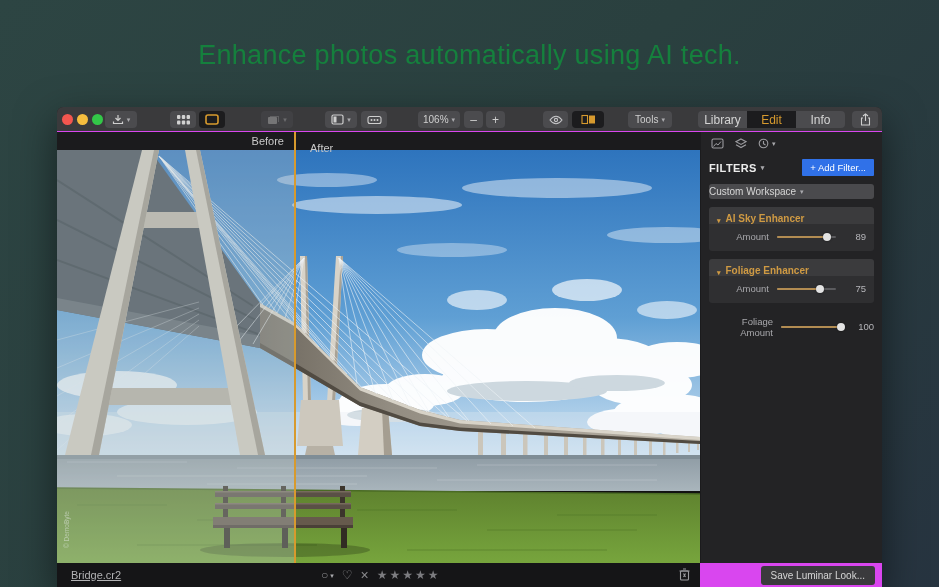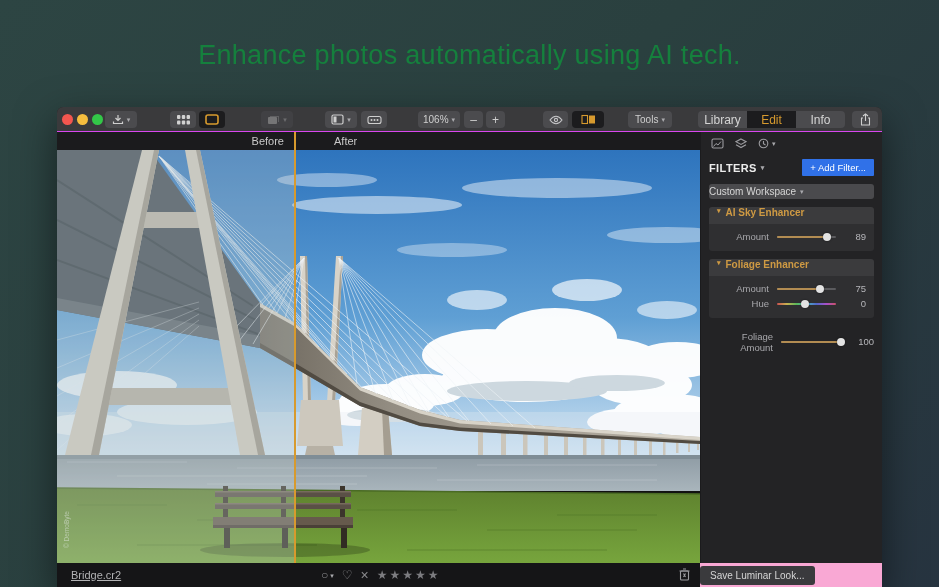--- a/index.html
+++ b/index.html
@@ -32,47 +32,47 @@
   .caret { font-size:7px; color:#a9a9ad; line-height:1; }
   .tabs { position:absolute; top:4px; left:641px; height:17px; display:flex; background:#4b4b4e; border-radius:4px; overflow:hidden; }
   .tab { width:49px; height:17px; display:flex; align-items:center; justify-content:center; font-size:12px; color:#d4d4d4; }
   .tab.active { background:#1c1c1e; color:#d79a2e; }
   svg.ic { display:block; }
   
   .main { display:flex; height:431px; }
   .canvas-area { position:relative; width:643px; height:431px; background:#111; }
   .compare-strip { position:absolute; top:0; left:0; width:643px; height:18px; background:#1b1b1d; z-index:4;padding-left:40px; }
   .lbl-before { position:absolute; top:3px; right:416px; font-size:11px; color:#c9c9c9; }
-  .lbl-after  { position:absolute; top:3px; left:253px;  font-size:11px; color:#c9c9c9;margin-left:24px; }
+  .lbl-after  { position:absolute; top:10px; left:253px;  font-size:11px; color:#c9c9c9; }
   .divider { position:absolute; left:237px; top:0; width:2px; height:431px; background:#d79a2e; z-index:6; }
   .photo-wrap { position:absolute; top:18px; left:0; width:643px; height:413px; }
   
   .panel { width:182px; height:431px; background:#232325; border-left:1px solid #1b1b1d; font-size:10px; }
   .panel-icons { display:flex; align-items:center; gap:11px; padding:6px 10px 4px; color:#9c9ca0; }
   .filters-header { display:flex; align-items:center; padding:6px 8px 4px; }
   .filters-title { font-size:11px; font-weight:bold; color:#ececec; letter-spacing:.4px; display:flex; align-items:center; gap:4px; }
   .add-filter { margin-left:auto; background:#3071e8; color:#fff; border:none; border-radius:1px; font-size:9.5px; padding:3px 8px; font-family:inherit; }
   .workspace { margin:4px 8px 2px; height:15px; background:#4a4a4d; border-radius:3px; display:flex; align-items:center; justify-content:flex-start; gap:4px; color:#d6d6d6; font-size:10px; }
   .fcard { margin:8px 8px 0; border-radius:3px; overflow:hidden; }
-  .fcard-h { height:17px; background:#3b3b3d; display:flex; align-items:flex-start; gap:5px; padding:0 8px; color:#cf9a43; font-size:10px; font-weight:bold; }
+  .fcard-h { height:17px; background:#3b3b3d; display:flex; align-items:flex-end; gap:5px; padding:0 8px; color:#cf9a43; font-size:10px; font-weight:bold; }
   .fcard-h .caret { color:#cf9a43; }
   .fcard-b { background:#2f2f31; padding:5px 8px 7px; }
   .srow { display:flex; align-items:center; height:15px; }
   .srow .slabel { width:52px; text-align:right; color:#a8a8ac; font-size:9.5px; }
   .srow .svalue { width:22px; text-align:right; color:#b6b6ba; font-size:9.5px; }
   .slider { position:relative; flex:1; height:12px; margin:0 8px; --pos:50%; }
   .slider .track { position:absolute; left:0; right:0; top:5px; height:2px; background:#5b5b5e; border-radius:1px; }
   .slider .fill  { position:absolute; left:0; top:5px; height:2px; width:var(--pos); background:#b28c52; border-radius:1px; }
   .slider .knob  { position:absolute; top:2px; left:calc(var(--pos) - 4px); width:8px; height:8px; border-radius:50%; background:#e3e3e3; box-shadow:0 0 2px rgba(0,0,0,.6); }
   .slider.hue .track { background:linear-gradient(90deg,#c95050,#c9b250,#58b85a,#50b8c3,#5068c9,#a750c9,#c95068); }
   .famount { margin:16px 8px 0; }
   
   .bottombar { display:flex; height:24px; }
   .bb-left { position:relative; width:643px; background:#151517; display:flex; align-items:center; }
-  .bb-right { width:182px; background:#f9a8d4; display:flex; align-items:center; padding-right:7px; }
+  .bb-right { width:182px; background:#d946ef; display:flex; align-items:center; justify-content:flex-end; padding-right:7px; }
   .filename { margin-left:14px; font-size:11px; color:#b2b2b4;text-decoration:underline; }
   .bb-icons { position:absolute; left:264px; top:0; height:24px; display:flex; align-items:center; gap:8px; color:#8a8a8d; }
   .glyph { font-size:12px; line-height:1; }
   .stars { font-size:12px; letter-spacing:2px; color:#7c7c80; }
   .trash { position:absolute; left:622px; top:5px; }
   .save-look { background:#3a3a3d; border:none; border-radius:3px; color:#d5d5d5; font-size:10px; padding:4px 10px; font-family:inherit; }
 </style>
 </head>
 <body>
 
@@ -401,28 +401,20 @@
         <div class="fcard-b">
           <div class="srow">
             <span class="slabel">Amount</span>
             <span class="slider" style="--pos: 73%;">
               <span class="track"></span>
                 <span class="fill"></span>
                 <span class="knob"></span>
             </span>
             <span class="svalue">75</span>
           </div>
-          <div class="srow">
-            <span class="slabel">Hue</span>
-            <span class="slider hue" style="--pos: 48%;">
-              <span class="track"></span>
-                <span class="knob"></span>
-            </span>
-            <span class="svalue">0</span>
-          </div>
         </div>
       </div>
 
       <div class="srow famount">
         <span class="slabel" style="width:64px;">Foliage Amount</span>
         <span class="slider" style="--pos: 96%;">
           <span class="track"></span>
             <span class="fill"></span>
             <span class="knob"></span>
         </span>

